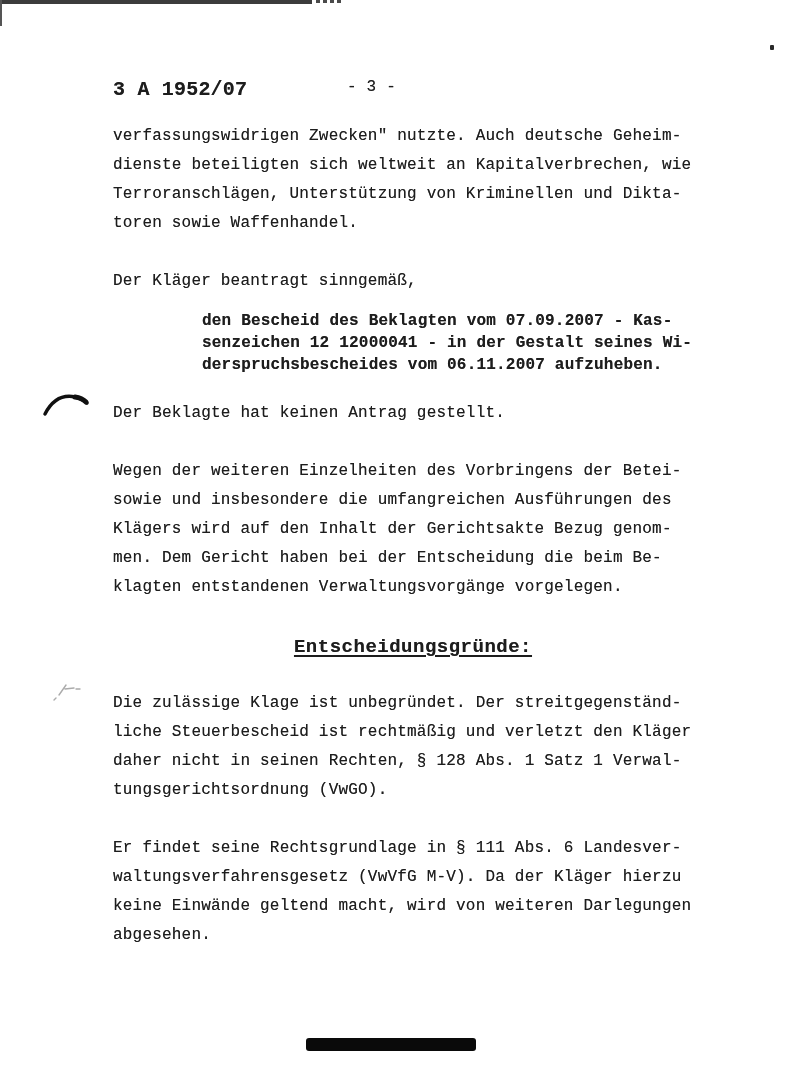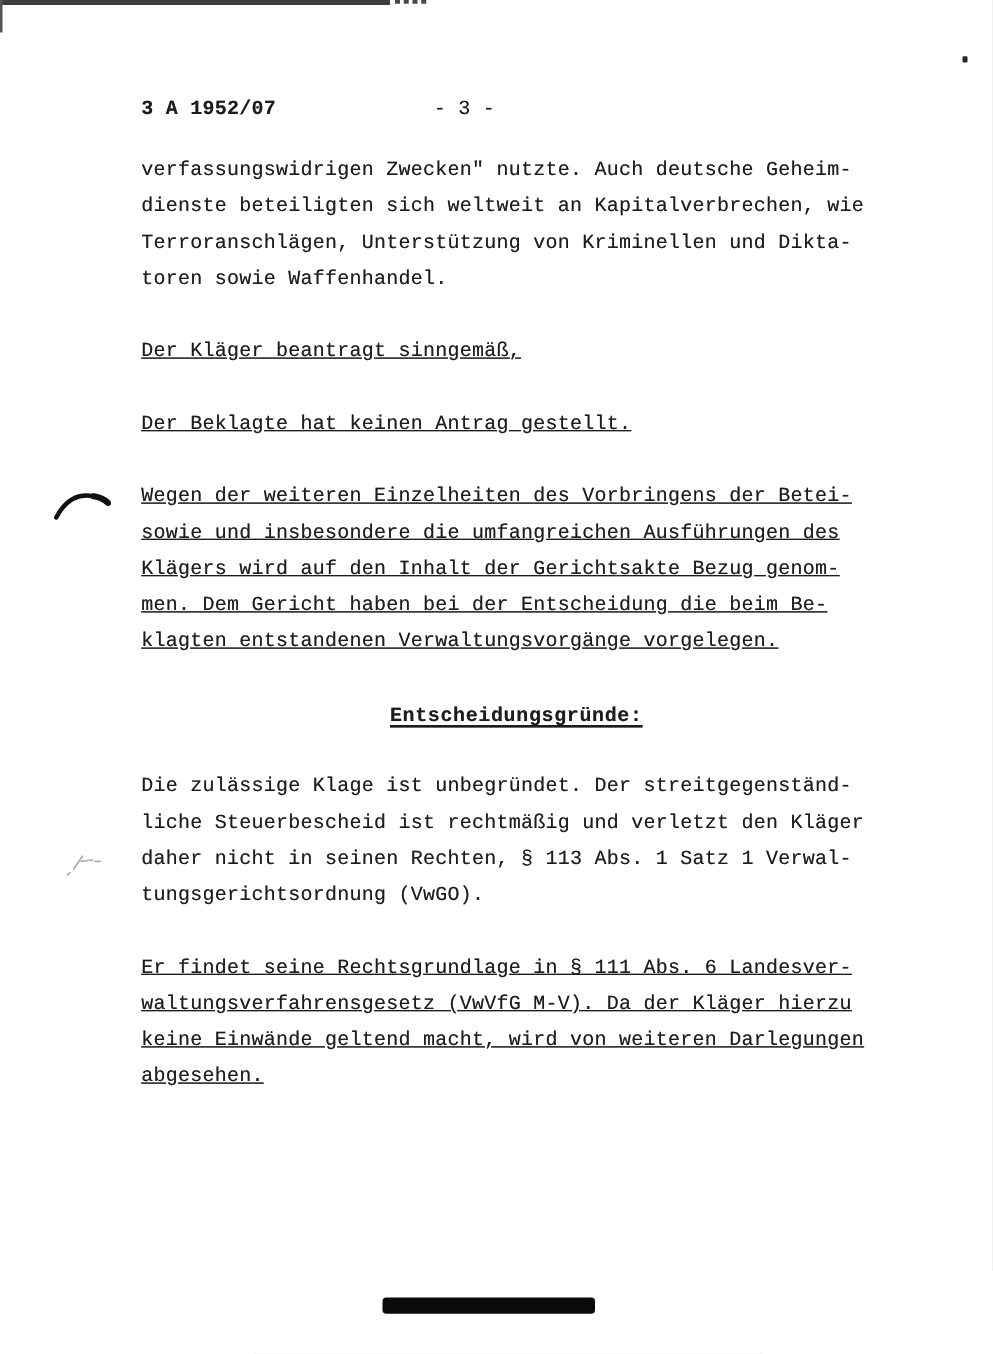--- a/index.html
+++ b/index.html
@@ -60,21 +60,21 @@
   }
   .pencil-mark {
     position: absolute;
     left: 52px; top: 680px;
     opacity: .75;
   }
   
   .case-number {
     position: absolute;
     left: 113px; top: 78px;
-    font-size: 16px;
+    font-size: 20px;
     font-weight: bold;
     letter-spacing: .2px;
     white-space: pre;
     text-shadow: 0 0 .4px rgba(0,0,0,.55);
   }
   .page-number {
     position: absolute;
     left: 347px; top: 78px;
     font-size: 16px;
     letter-spacing: .2px;
@@ -90,35 +90,34 @@
     line-height: 29px;
     letter-spacing: .2px;
     text-shadow: 0 0 .4px rgba(0,0,0,.55);
   }
   .text-col p {
     margin: 0;
     white-space: pre;
   }
   .text-col p + p {
     margin-top: 29px;
-    text-decoration: underline;
   }
   .text-col .quote {
     margin-top: 14px;
     margin-left: 89px;
     line-height: 22px;
     font-weight: bold;
   }
   .text-col .quote + p {
-    margin-top: 13px;
+    margin-top: 23px;
   }
   .heading {
     margin: 31px 0 27px 0;
     padding-left: 22px;
-    font-size: 16px;
+    font-size: 19px;
     font-weight: bold;
     text-align: center;
     letter-spacing: .5px;
     text-decoration: underline;
     text-decoration-thickness: 2px;
     text-underline-offset: 3px;
     white-space: pre;
   }
 </style>
 </head>
@@ -144,30 +143,33 @@
   <svg class="pencil-mark" width="32" height="24" viewBox="0 0 32 24">
     <path d="M7,15 L14,5 M13,9 L22,8 M24,9 L28,9 M2,20 L4,18" fill="none" stroke="#8f8f8f" stroke-width="1.4" stroke-linecap="round"></path>
   </svg>
 
   <main class="text-col">
     <p>verfassungswidrigen Zwecken" nutzte. Auch deutsche Geheim-
 dienste beteiligten sich weltweit an Kapitalverbrechen, wie
 Terroranschlägen, Unterstützung von Kriminellen und Dikta-
 toren sowie Waffenhandel.</p>
     <p>Der Kläger beantragt sinngemäß,</p>
+    <p class="quote">den Bescheid des Beklagten vom 07.09.2007 - Kas-
+senzeichen 12 12000041 - in der Gestalt seines Wi-
+derspruchsbescheides vom 06.11.2007 aufzuheben.</p>
     <p>Der Beklagte hat keinen Antrag gestellt.</p>
     <p>Wegen der weiteren Einzelheiten des Vorbringens der Betei-
 sowie und insbesondere die umfangreichen Ausführungen des
 Klägers wird auf den Inhalt der Gerichtsakte Bezug genom-
 men. Dem Gericht haben bei der Entscheidung die beim Be-
 klagten entstandenen Verwaltungsvorgänge vorgelegen.</p>
     <h2 class="heading">Entscheidungsgründe:</h2>
     <p>Die zulässige Klage ist unbegründet. Der streitgegenständ-
 liche Steuerbescheid ist rechtmäßig und verletzt den Kläger
-daher nicht in seinen Rechten, § 113 Abs. 1 Satz 1 Verwal-
+daher nicht in seinen Rechten, § 128 Abs. 1 Satz 1 Verwal-
 tungsgerichtsordnung (VwGO).</p>
     <p>Er findet seine Rechtsgrundlage in § 111 Abs. 6 Landesver-
 waltungsverfahrensgesetz (VwVfG M-V). Da der Kläger hierzu
 keine Einwände geltend macht, wird von weiteren Darlegungen
 abgesehen.</p>
 
   </main>
 
   <div class="bottom-bar"></div>
 

